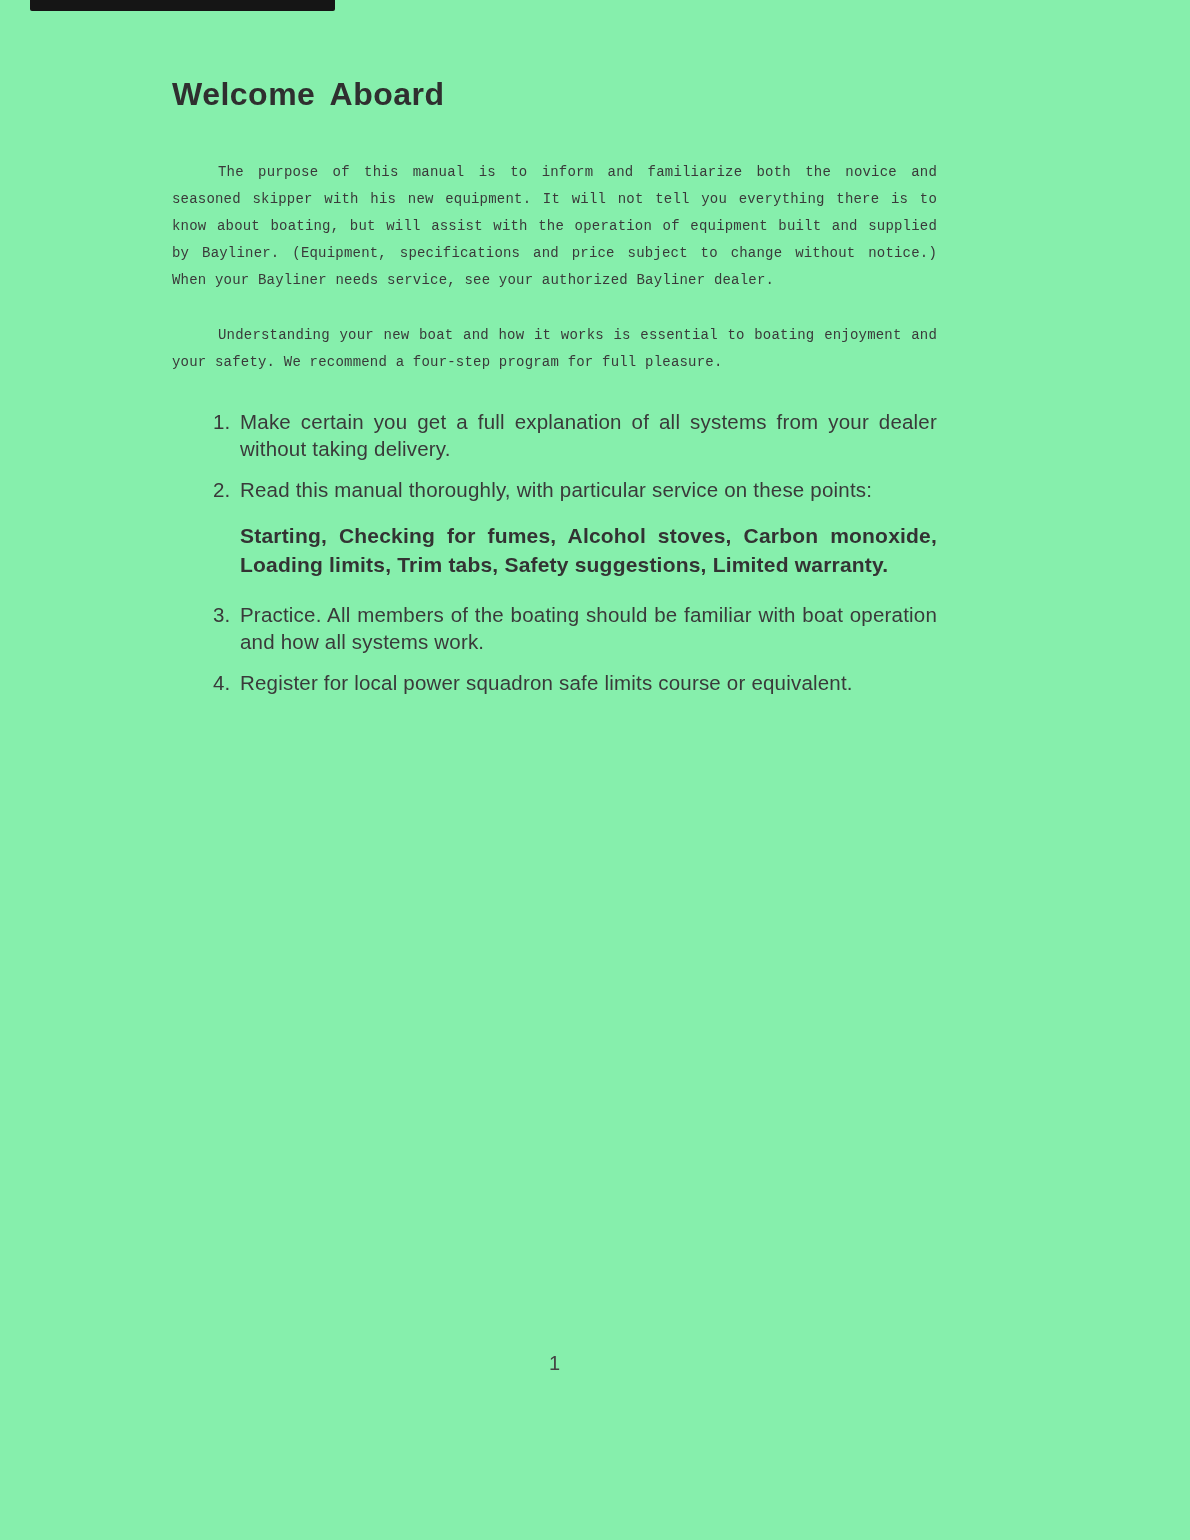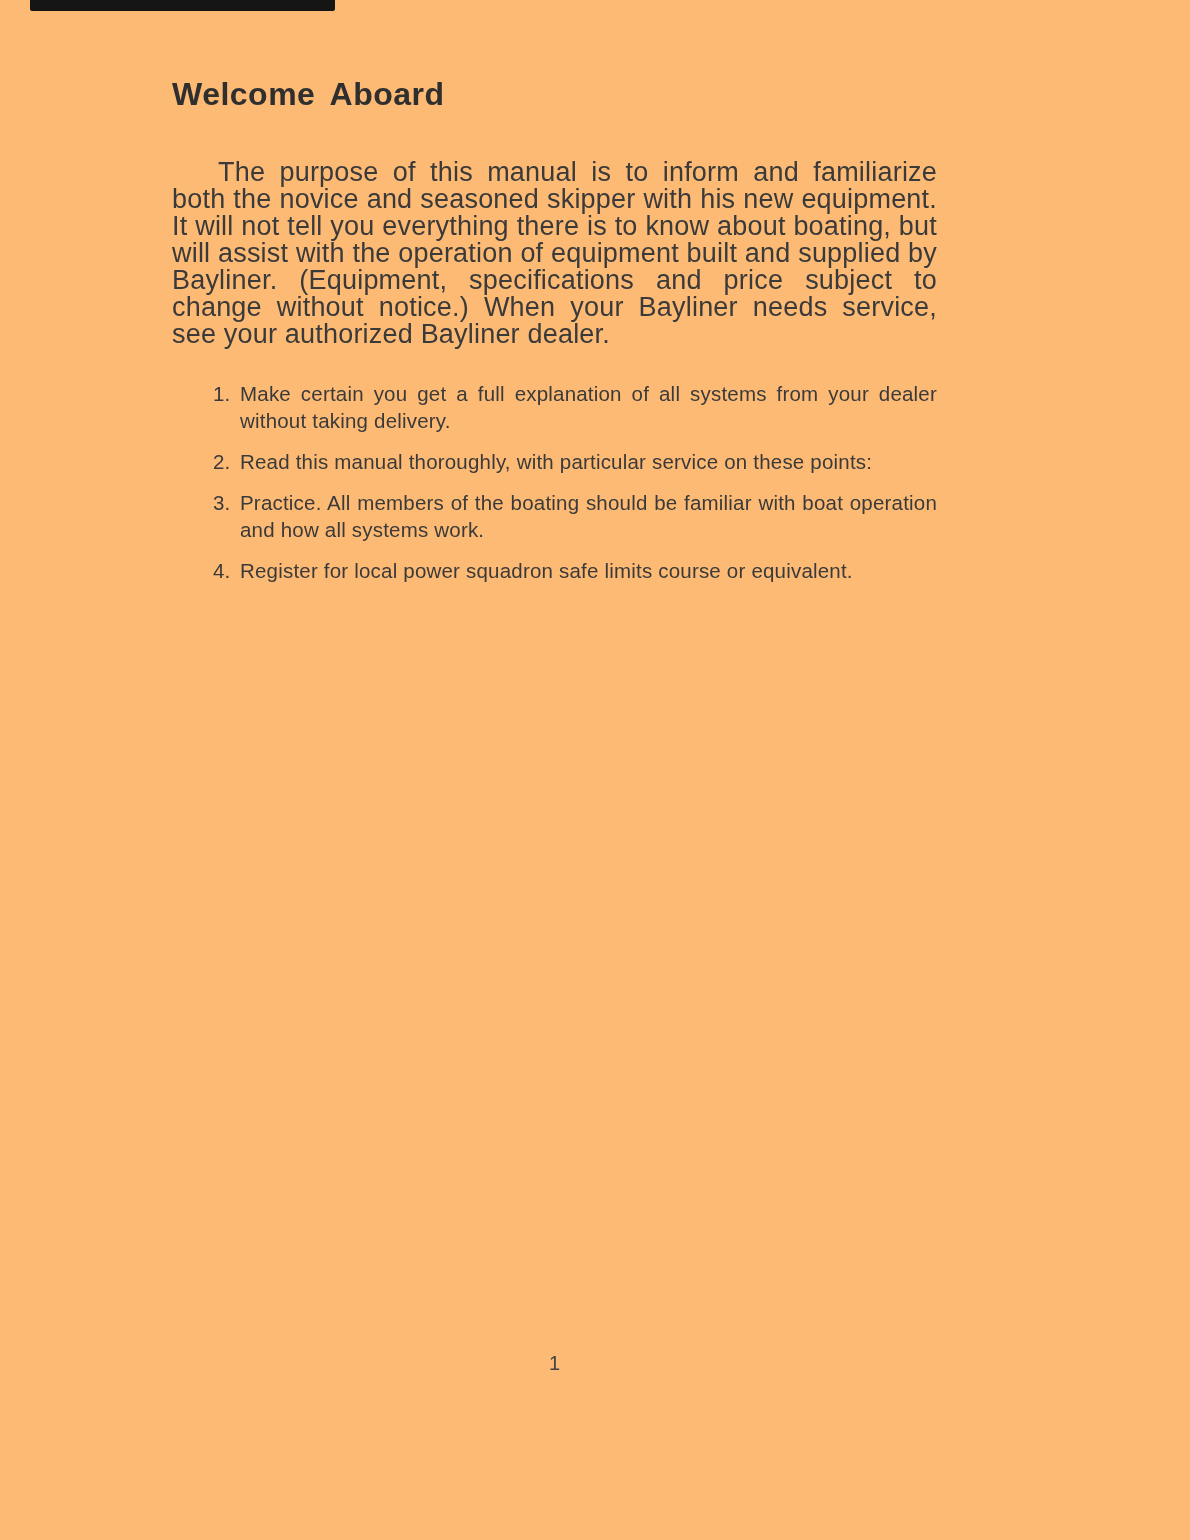--- a/index.html
+++ b/index.html
@@ -5,21 +5,21 @@
   html, body {
     margin: 0;
     padding: 0;
     background: #f7f7f5;
     font-family: "Liberation Sans", sans-serif;
   }
   .sheet {
     position: relative;
     width: 1190px;
     height: 1540px;
-    background: #fdba74;
+    background: #86efac;
     overflow: hidden;
     color: #3a3a3a;
   }
   .scan-bar {
     position: absolute;
     top: 0;
     left: 30px;
     width: 305px;
     height: 11px;
     background: #151515;
@@ -34,25 +34,26 @@
   h1.title {
     margin: 0 0 46px 0;
     font-size: 32px;
     font-weight: bold;
     letter-spacing: 0.5px;
     word-spacing: 6px;
     color: #2f2f2f;
   }
   .para {
     margin: 0 0 28px 0;
-    font-size: 27px;
+    font-size: 14px;
     line-height: 27px;
     text-align: justify;
     text-indent: 46px;
     letter-spacing: 0.2px;
+    font-family: Liberation Mono, monospace;
   }
   .list {
     margin-top: 32px;
   }
   .list-item {
     display: flex;
     margin: 0 0 14px 41px;
     font-size: 20.5px;
     line-height: 27px;
     letter-spacing: 0.2px;
@@ -90,33 +91,35 @@
 <div class="sheet">
 
   <div class="scan-bar"></div>
 
   <div class="content">
 
     <h1 class="title">Welcome Aboard</h1>
 
     <p class="para">The purpose of this manual is to inform and familiarize both the novice and seasoned skipper with his new equipment. It will not tell you everything there is to know about boating, but will assist with the operation of equipment built and supplied by Bayliner. (Equipment, specifications and price subject to change without notice.) When your Bayliner needs service, see your authorized Bayliner dealer.</p>
 
+    <p class="para">Understanding your new boat and how it works is essential to boating enjoyment and your safety. We recommend a four-step program for full pleasure.</p>
 
     <div class="list">
 
       <div class="list-item">
         <span class="num">1.</span>
         <div class="li-text">Make certain you get a full explanation of all systems from your dealer without taking delivery.</div>
       </div>
 
       <div class="list-item">
         <span class="num">2.</span>
         <div class="li-text">Read this manual thoroughly, with particular service on these points:</div>
       </div>
 
+      <div class="emphasis">Starting, Checking for fumes, Alcohol stoves, Carbon monoxide, Loading limits, Trim tabs, Safety suggestions, Limited warranty.</div>
 
       <div class="list-item">
         <span class="num">3.</span>
         <div class="li-text">Practice. All members of the boating should be familiar with boat operation and how all systems work.</div>
       </div>
 
       <div class="list-item">
         <span class="num">4.</span>
         <div class="li-text">Register for local power squadron safe limits course or equivalent.</div>
       </div>

